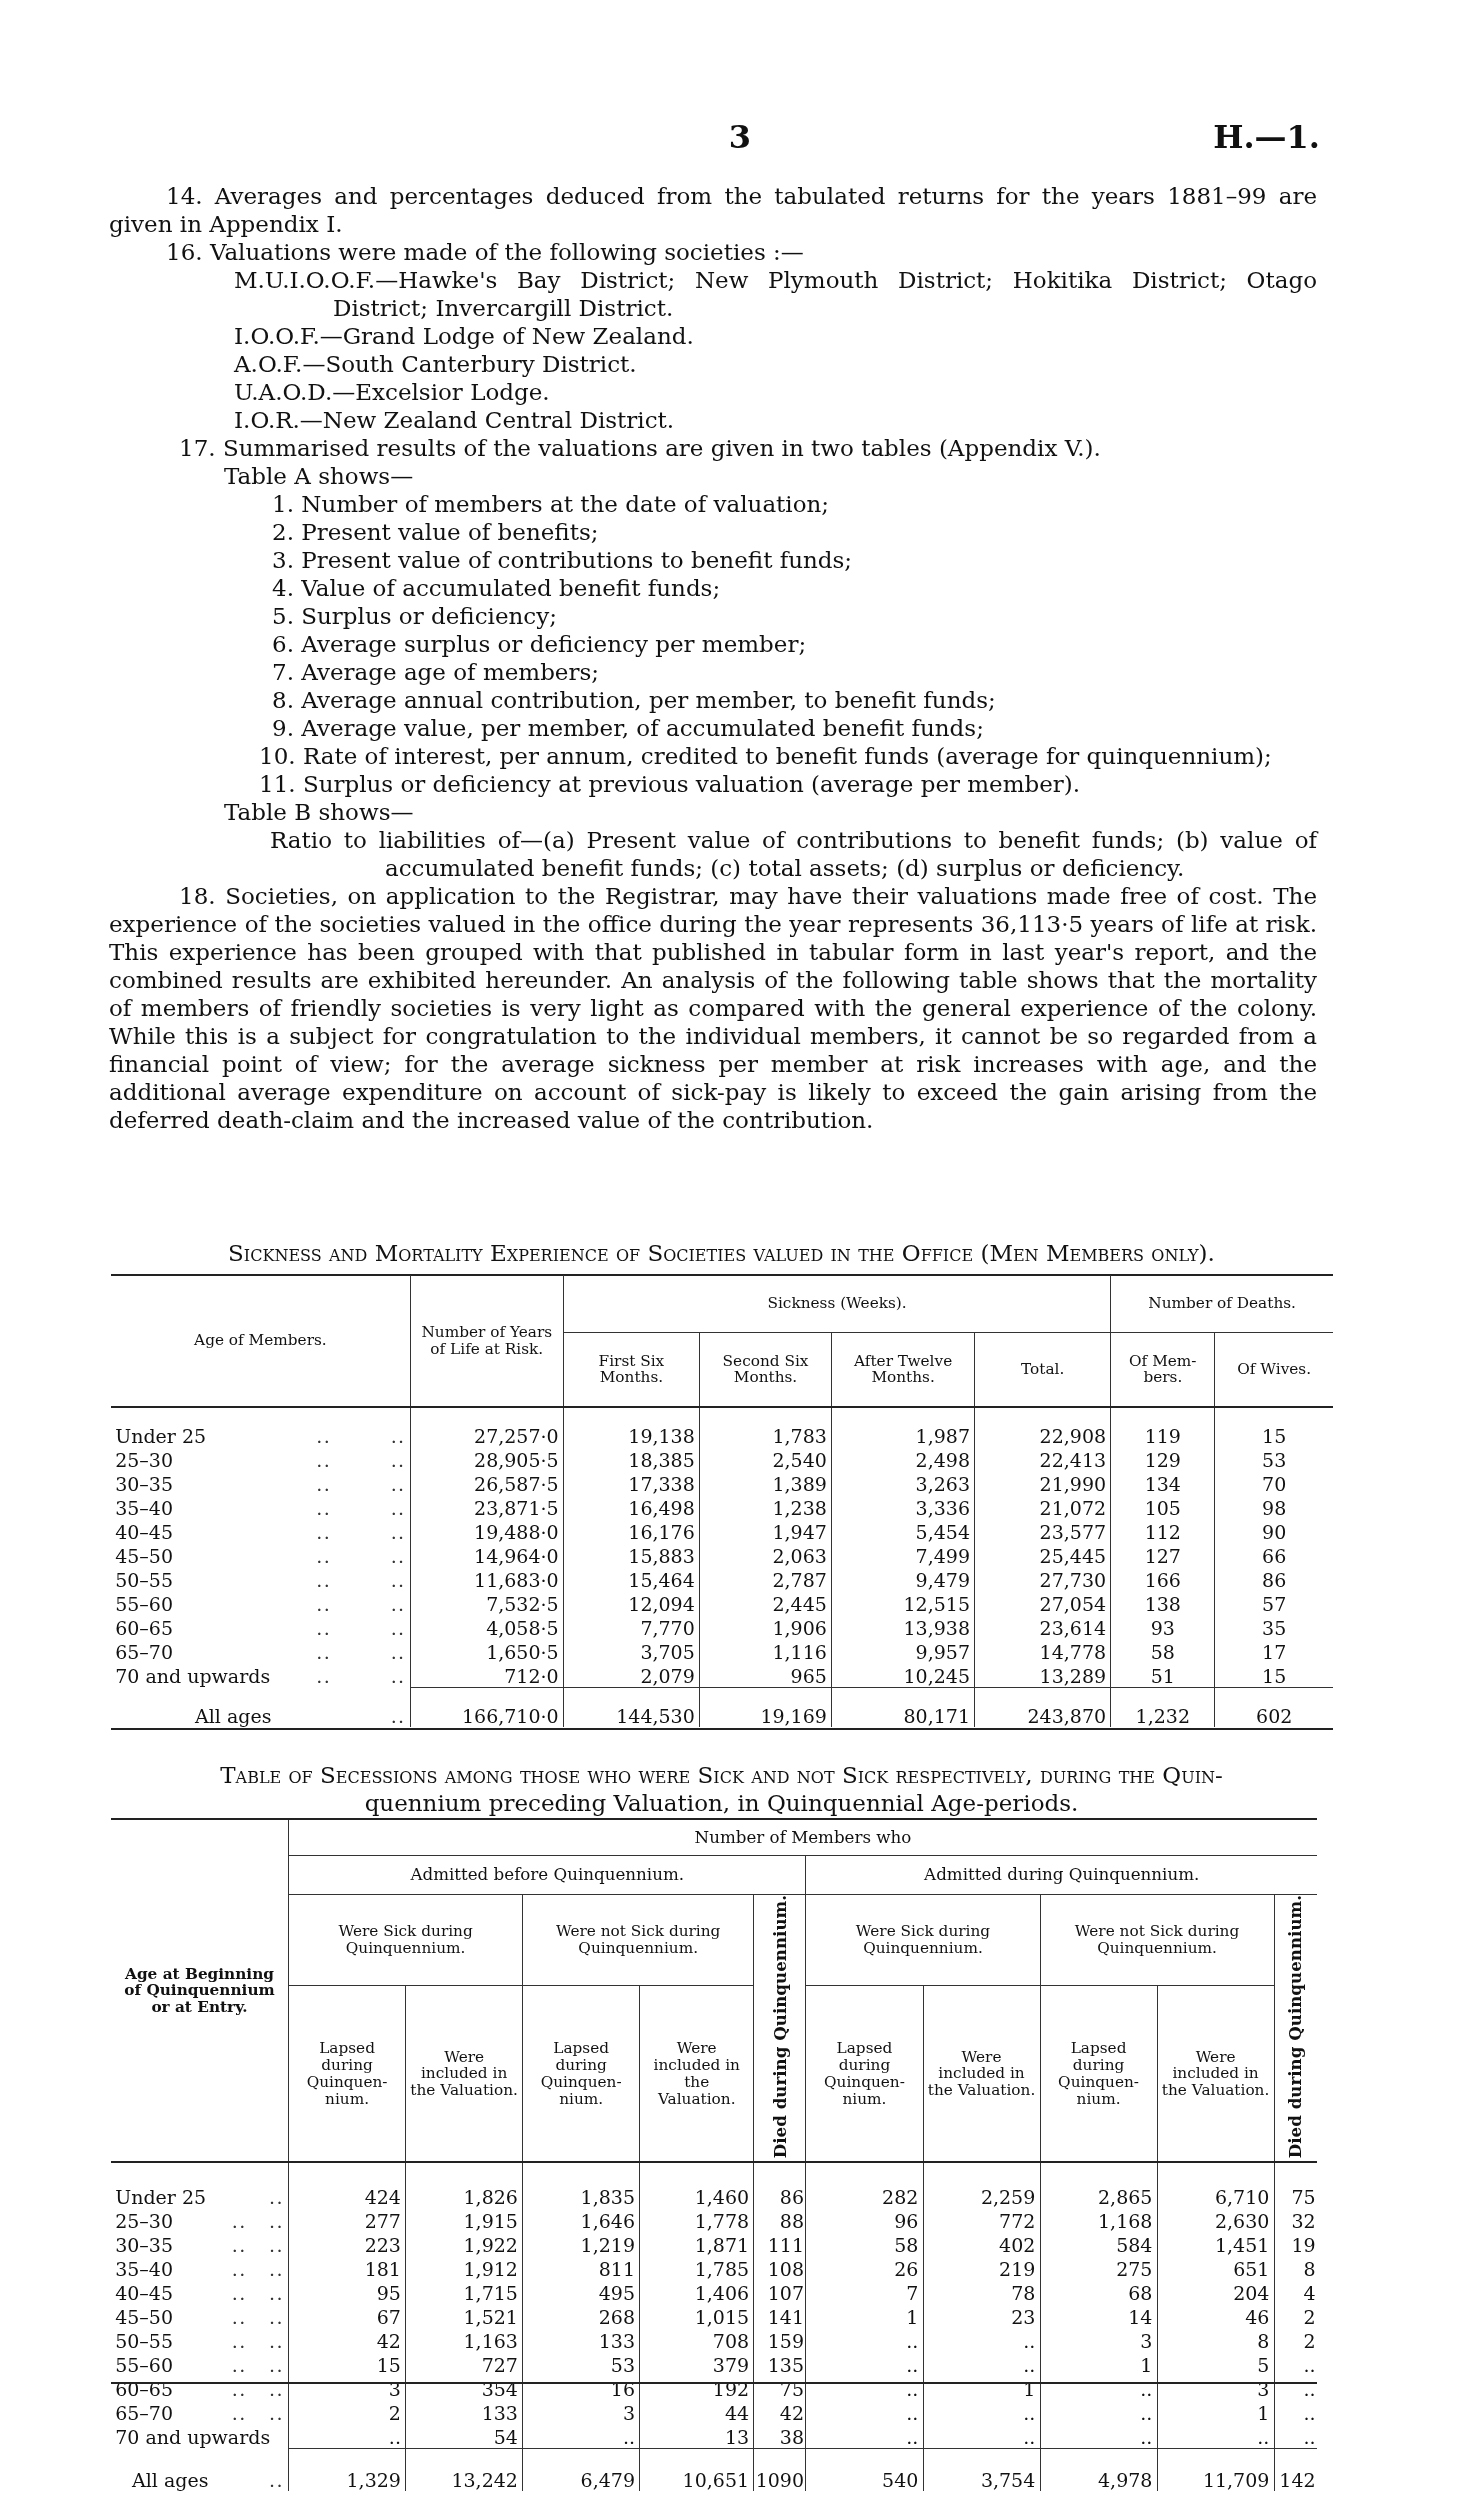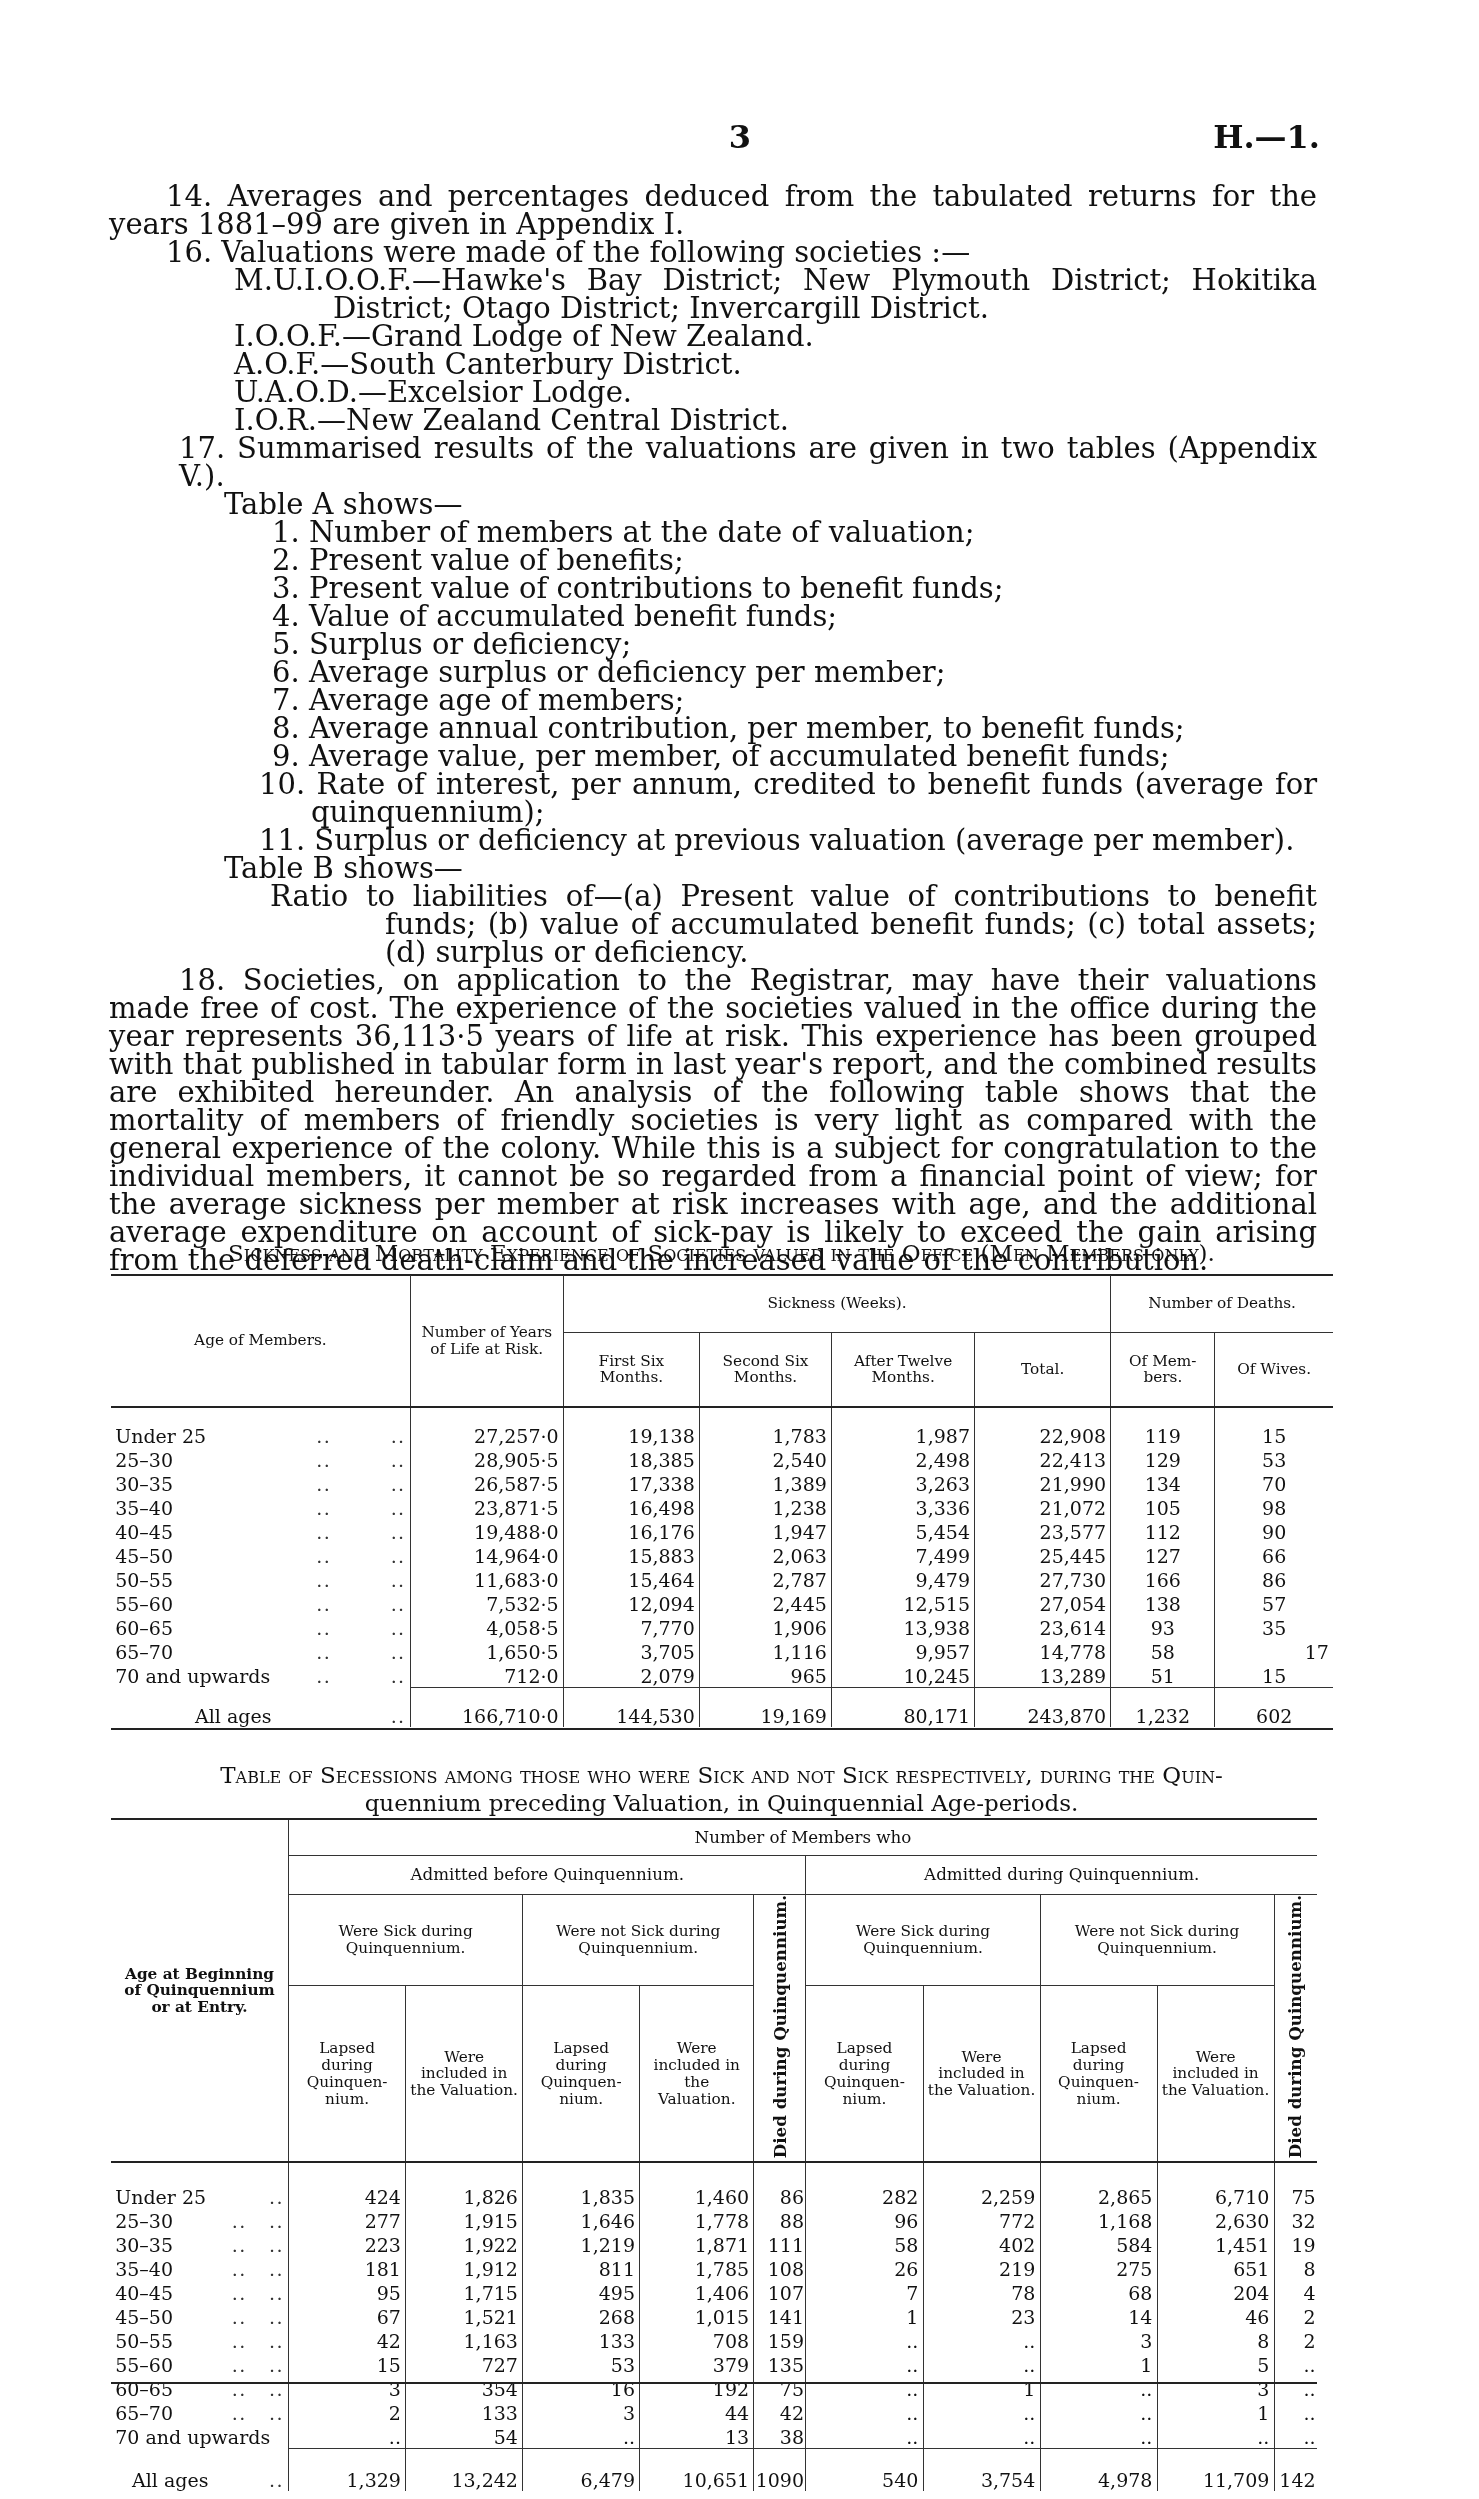--- a/index.html
+++ b/index.html
@@ -1,21 +1,21 @@
 <!DOCTYPE html>
 <html style="font-size:11px"><head>
 <meta charset="utf-8">
 <style>
   html, body { margin:0; padding:0; background:#ffffff; }
   body { width:1480px; height:2500px; position:relative; overflow:hidden;
          font-family:"DejaVu Serif","Liberation Serif",serif; color:#111; }
   .abs { position:absolute; }
   .pg-num { left:0; width:1480px; top:118px; text-align:center; font-size:32px; font-weight:bold; }
   .pg-code { right:160px; top:118px; font-size:32px; font-weight:bold; }
-  .text { left:109px; width:1208px; font-size:29px; line-height:28px; }
+  .text { left:109px; width:1208px; font-size:23px; line-height:28px; }
   .text p { margin:0; text-align:justify; }
   .ind1 { text-indent:57px; }
   .hang { padding-left:160px; text-indent:-57px; }
   .subhead { padding-left:115px; }
   .li { padding-left:202px; text-indent:-39px; }
   .ratio { padding-left:276px; text-indent:-115px; }
   .cap { font-variant:small-caps; }
   .tbl-title { left:109px; width:1225px; text-align:center; font-size:23px; line-height:28px; }
   table { border-collapse:collapse; position:absolute; font-size:19px; }
   td, th { padding:0 4.2px; font-weight:normal; }
@@ -182,21 +182,21 @@
         <td class="num vr" style="vertical-align: bottom; text-align: center;">35</td>
       </tr>
       <tr style="height: 24px;">
         <td style="vertical-align: bottom;"><span>65–70</span><span class="dots" style="float: right; white-space: pre;">..        ..</span></td>
         <td class="num vr" style="vertical-align: bottom;">1,650·5</td>
         <td class="num vr" style="vertical-align: bottom;">3,705</td>
         <td class="num vr" style="vertical-align: bottom;">1,116</td>
         <td class="num vr" style="vertical-align: bottom;">9,957</td>
         <td class="num vr" style="vertical-align: bottom;">14,778</td>
         <td class="num vr" style="vertical-align: bottom; text-align: center;">58</td>
-        <td class="num vr" style="vertical-align: bottom; ">17</td>
+        <td class="num vr" style="vertical-align: bottom; text-align: center;">17</td>
       </tr>
       <tr style="height: 24px;">
         <td style="vertical-align: bottom;"><span>70 and upwards</span><span class="dots" style="float: right; white-space: pre;">..        ..</span></td>
         <td class="num vr" style="vertical-align: bottom;">712·0</td>
         <td class="num vr" style="vertical-align: bottom;">2,079</td>
         <td class="num vr" style="vertical-align: bottom;">965</td>
         <td class="num vr" style="vertical-align: bottom;">10,245</td>
         <td class="num vr" style="vertical-align: bottom;">13,289</td>
         <td class="num vr" style="vertical-align: bottom; text-align: center;">51</td>
         <td class="num vr" style="vertical-align: bottom; text-align: center;">15</td>

